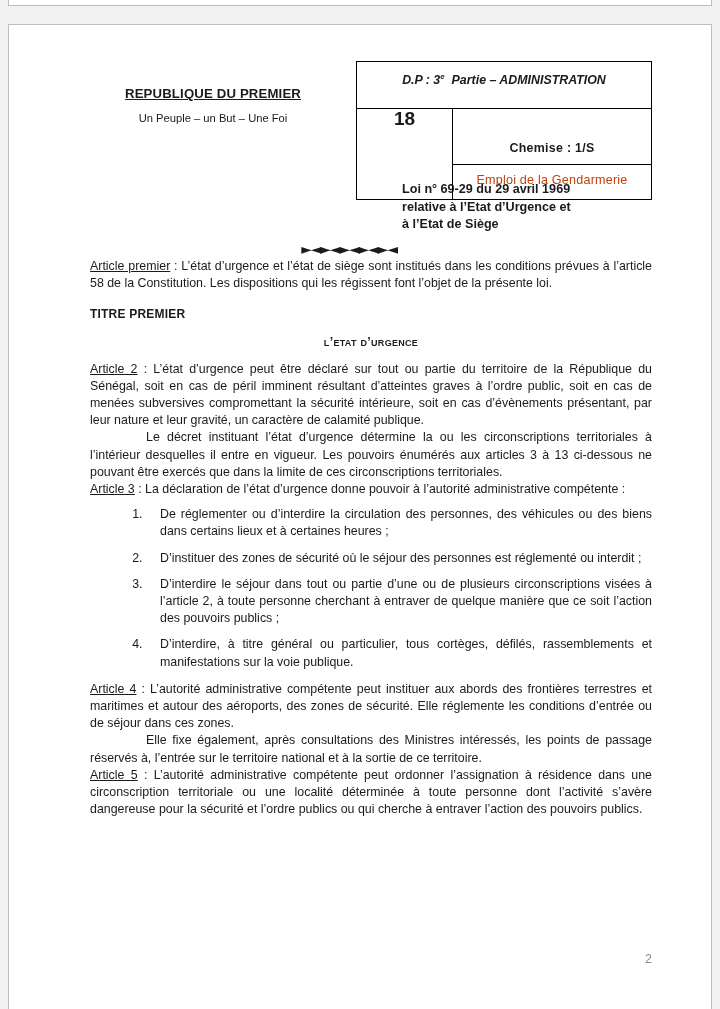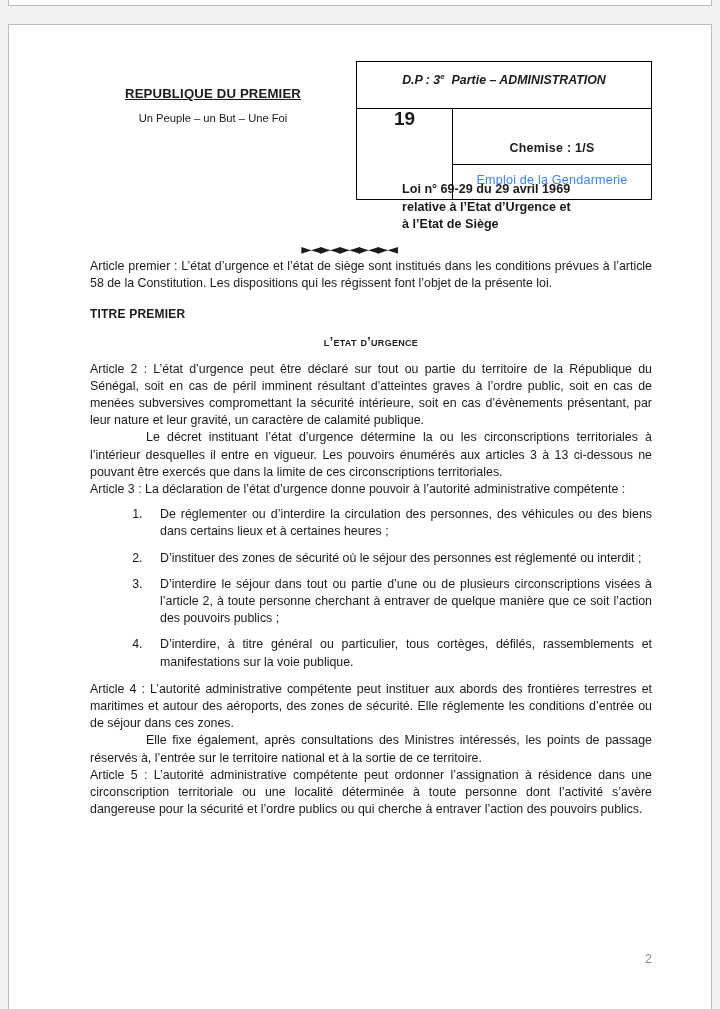--- a/index.html
+++ b/index.html
@@ -127,21 +127,21 @@
     padding: 7px 2px 6px 2px;
     border-bottom: 1.6px solid #000;
     letter-spacing: 0.3px;
     white-space: nowrap;
     margin-top: 24px;
   }
   .dp-emploi {
     text-align: center;
     font-size: 12.6px;
     padding: 7px 2px 10px 2px;
-    color: #3b82f6;
+    color: #c2410c;
     letter-spacing: 0.2px;
     white-space: nowrap;
   }
 
   
   .law-title {
     margin-top: 16px;
     margin-left: 312px;
     font-weight: bold;
     font-size: 12.6px;
@@ -159,20 +159,21 @@
   }
 
   
   p.body {
     margin: 0 0 0 0;
     text-align: justify;
     text-justify: inter-word;
   }
   p.spaced { margin-top: 2px; }
   .art-label {
+    text-decoration: underline;
   }
   .indented {
     text-indent: 56px;
   }
 
   h2.titre {
     text-align: left;
     font-weight: bold;
     font-size: 12px;
     margin: 14px 0 0 0;
@@ -225,21 +226,21 @@
 
       <div class="rep-block">
         <div class="rep-title">REPUBLIQUE DU PREMIER</div>
         <div class="rep-motto">Un Peuple – un But – Une Foi</div>
       </div>
 
       <div class="dp-table">
         <div class="dp-top"><span>D.P : 3</span><sup>e</sup>&nbsp; <span>Partie – ADMINISTRATION</span></div>
         <div class="dp-body">
           <div class="dp-left">
-            <div class="dp-num">19</div>
+            <div class="dp-num">18</div>
           </div>
           <div class="dp-right">
             <div class="dp-chemise">Chemise : 1/S</div>
             <div class="dp-emploi">Emploi de la Gendarmerie</div>
           </div>
         </div>
       </div>
     </div>
 
     <div class="law-title">

